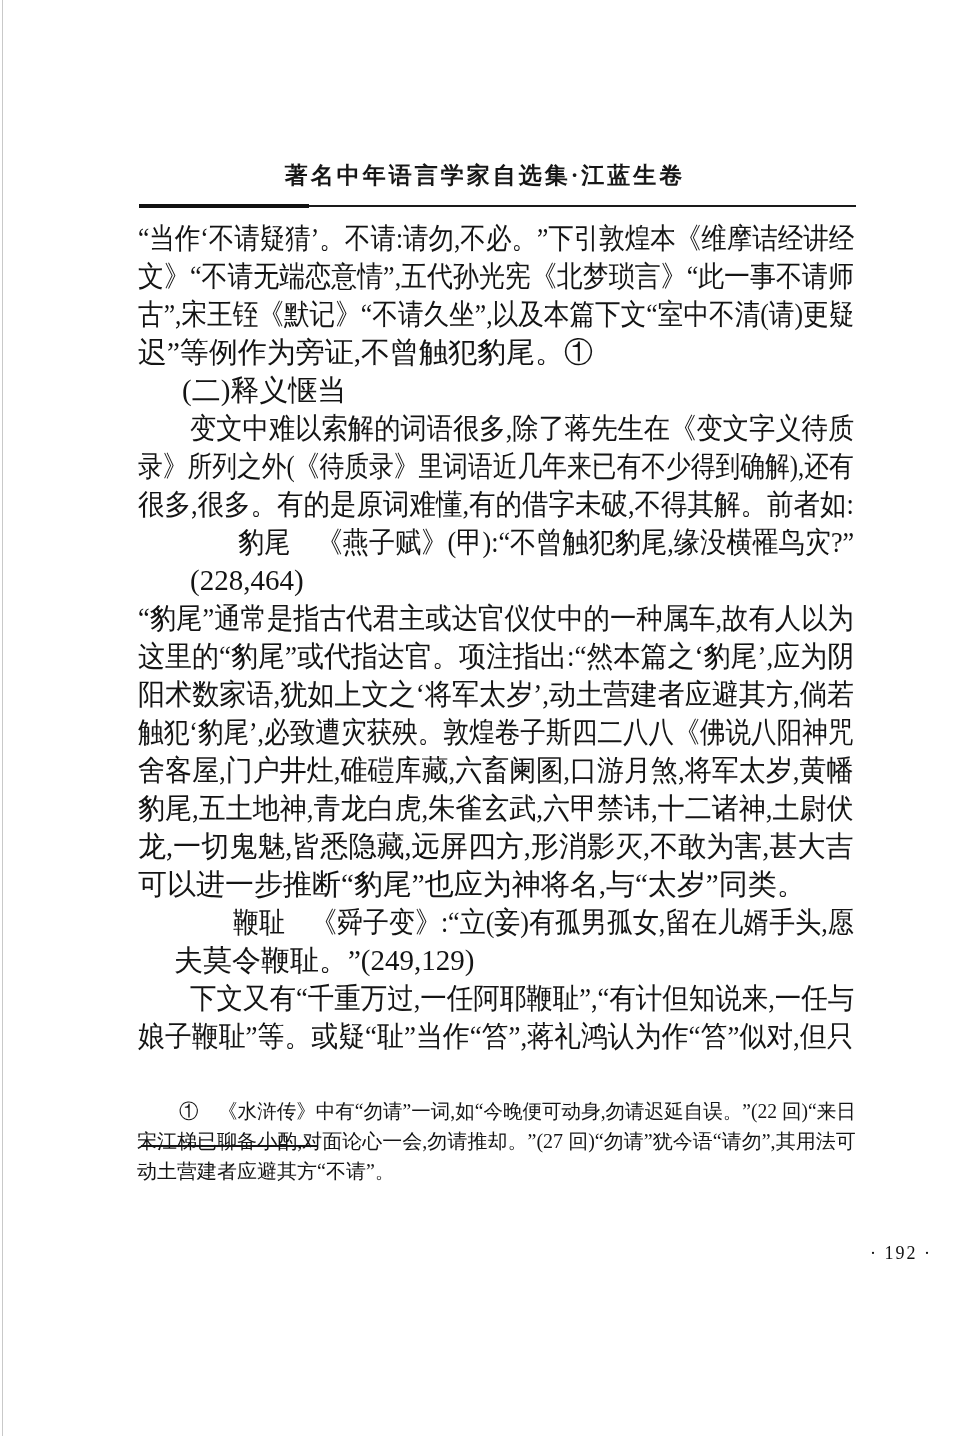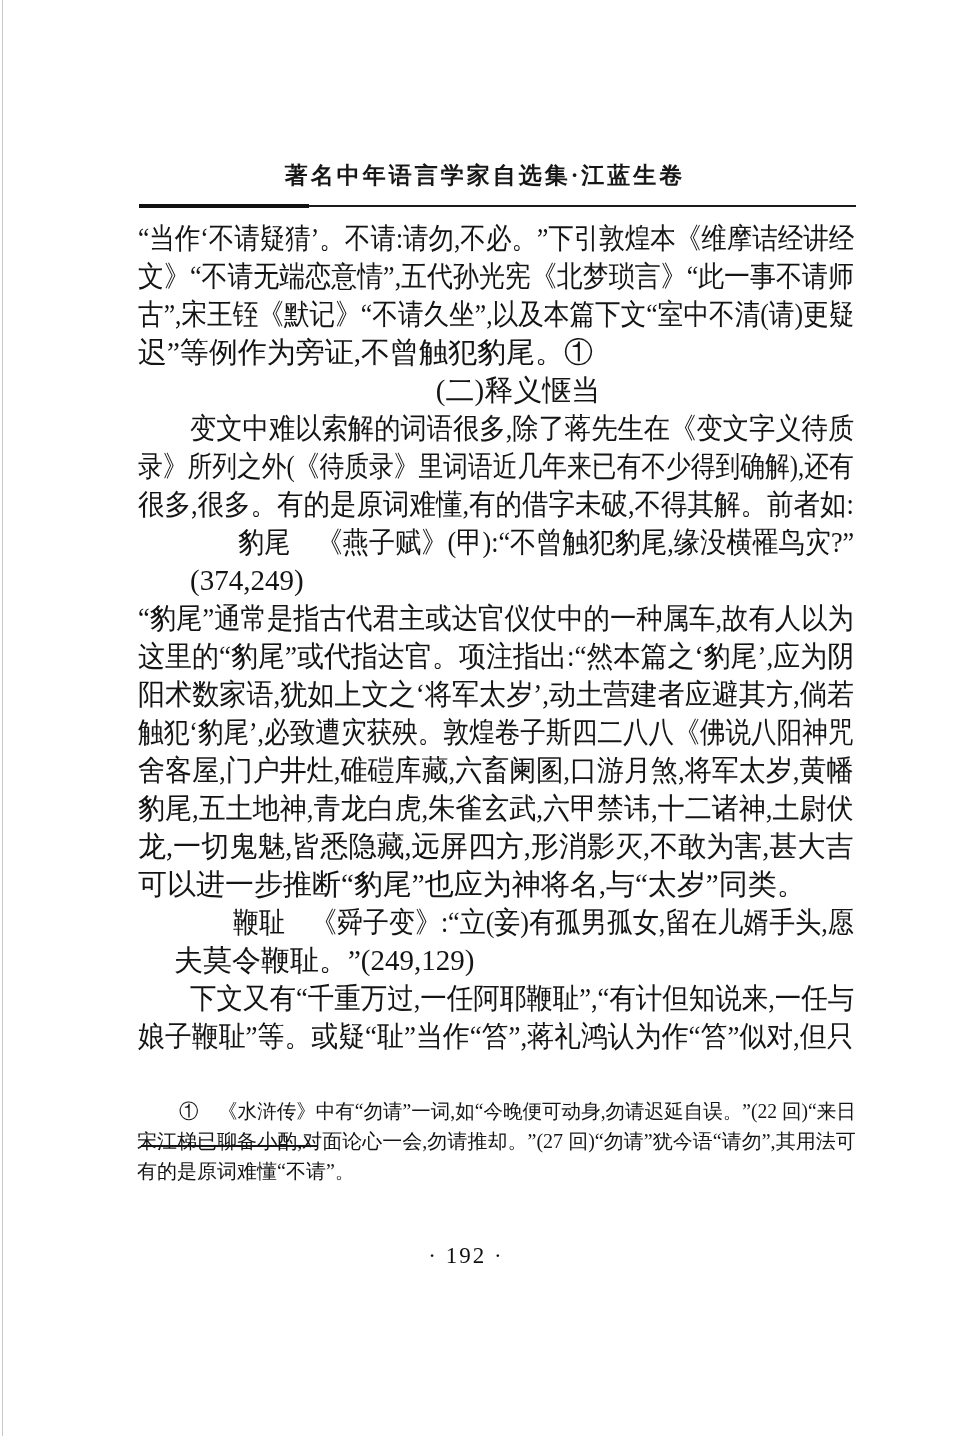--- a/index.html
+++ b/index.html
@@ -36,40 +36,40 @@
   }
   .line {
     height:38px; line-height:38px;
     font-size:29px;
     white-space:nowrap;
     overflow:visible;
   }
   .lt { display:inline-block; transform-origin:0 50%; white-space:nowrap; }
   .i36  { padding-left:36px; }
   .i42  { padding-left:42px; }
-  .i44  { padding-left:44px;text-align:center; }
+  .i44  { padding-left:44px; }
   .i52  { padding-left:52px; }
   .i95  { padding-left:95px; }
   .i100 { padding-left:100px; }
   .footnote-sep {
     position:absolute; left:141px; top:1145px; width:177px; height:2px;
     background:#161616;
   }
   .footnotes {
     position:absolute; left:137px; top:1096px; width:719px;
   }
   .fline {
     height:30px; line-height:30px;
     font-size:20px;
     white-space:nowrap;
   }
   .page-number {
     position:absolute; left:0; top:1243px; width:932px;
-    text-align:center;
-    font-size:23px;
+    text-align:right;
+    font-size:18px;
     letter-spacing:2px;
     color:#101010;
   }
 </style>
 </head>
 <body>
 
 <div class="page">
   <div class="scan-edge"></div>
 
@@ -80,37 +80,37 @@
   <div class="body-text">
     <div class="line fit"><span class="lt" style="transform: scaleX(0.879607);">“当作‘不请疑猜’。不请:请勿,不必。”下引敦煌本《维摩诘经讲经</span></div>
     <div class="line fit"><span class="lt" style="transform: scaleX(0.895);">文》“不请无端恋意情”,五代孙光宪《北梦琐言》“此一事不请师</span></div>
     <div class="line fit"><span class="lt" style="transform: scaleX(0.883951);">古”,宋王铚《默记》“不请久坐”,以及本篇下文“室中不清(请)更疑</span></div>
     <div class="line"><span class="lt">迟”等例作为旁证,不曾触犯豹尾。①</span></div>
     <div class="line i44"><span class="lt">(二)释义惬当</span></div>
     <div class="line i52 fit"><span class="lt" style="transform: scaleX(0.907104);">变文中难以索解的词语很多,除了蒋先生在《变文字义待质</span></div>
     <div class="line fit"><span class="lt" style="transform: scaleX(0.853397);">录》所列之外(《待质录》里词语近几年来已有不少得到确解),还有</span></div>
     <div class="line fit"><span class="lt" style="transform: scaleX(0.913265);">很多,很多。有的是原词难懂,有的借字未破,不得其解。前者如:</span></div>
     <div class="line i100 fit"><span class="lt" style="transform: scaleX(0.903226);">豹尾　《燕子赋》(甲):“不曾触犯豹尾,缘没横罹鸟灾?”</span></div>
-    <div class="line i52"><span class="lt">(374,249)</span></div>
+    <div class="line i52"><span class="lt">(228,464)</span></div>
     <div class="line fit"><span class="lt" style="transform: scaleX(0.909784);">“豹尾”通常是指古代君主或达官仪仗中的一种属车,故有人以为</span></div>
     <div class="line fit"><span class="lt" style="transform: scaleX(0.931079);">这里的“豹尾”或代指达官。项注指出:“然本篇之‘豹尾’,应为阴</span></div>
     <div class="line fit"><span class="lt" style="transform: scaleX(0.934726);">阳术数家语,犹如上文之‘将军太岁’,动土营建者应避其方,倘若</span></div>
     <div class="line fit"><span class="lt" style="transform: scaleX(0.883951);">触犯‘豹尾’,必致遭灾获殃。敦煌卷子斯四二八八《佛说八阳神咒</span></div>
     <div class="line fit"><span class="lt" style="transform: scaleX(0.931079);">舍客屋,门户井灶,碓磑库藏,六畜阑圂,口游月煞,将军太岁,黄幡</span></div>
     <div class="line fit"><span class="lt" style="transform: scaleX(0.931079);">豹尾,五土地神,青龙白虎,朱雀玄武,六甲禁讳,十二诸神,土尉伏</span></div>
     <div class="line fit"><span class="lt" style="transform: scaleX(0.967568);">龙,一切鬼魅,皆悉隐藏,远屏四方,形消影灭,不敢为害,甚大吉</span></div>
     <div class="line"><span class="lt">可以进一步推断“豹尾”也应为神将名,与“太岁”同类。</span></div>
     <div class="line i95 fit"><span class="lt" style="transform: scaleX(0.896104);">鞭耻　《舜子变》:“立(妾)有孤男孤女,留在儿婿手头,愿</span></div>
     <div class="line i36"><span class="lt">夫莫令鞭耻。”(249,129)</span></div>
     <div class="line i52 fit"><span class="lt" style="transform: scaleX(0.913343);">下文又有“千重万过,一任阿耶鞭耻”,“有计但知说来,一任与</span></div>
     <div class="line fit"><span class="lt" style="transform: scaleX(0.927461);">娘子鞭耻”等。或疑“耻”当作“笞”,蒋礼鸿认为作“笞”似对,但只</span></div>
   </div>
 
   <div class="footnote-sep"></div>
 
   <div class="footnotes">
     <div class="fline i42 fit"><span class="lt" style="transform: scaleX(0.976912);">①　《水浒传》中有“勿请”一词,如“今晚便可动身,勿请迟延自误。”(22 回)“来日</span></div>
     <div class="fline fit"><span class="lt" style="letter-spacing: 0.0232558px;">宋江梯已聊备小酌,对面论心一会,勿请推却。”(27 回)“勿请”犹今语“请勿”,其用法可</span></div>
-    <div class="fline"><span class="lt">有的是原词难懂“不请”。</span></div>
+    <div class="fline"><span class="lt">动土营建者应避其方“不请”。</span></div>
   </div>
 
   <div class="page-number">· 192 ·</div>
 </div>
 
 </body></html>

